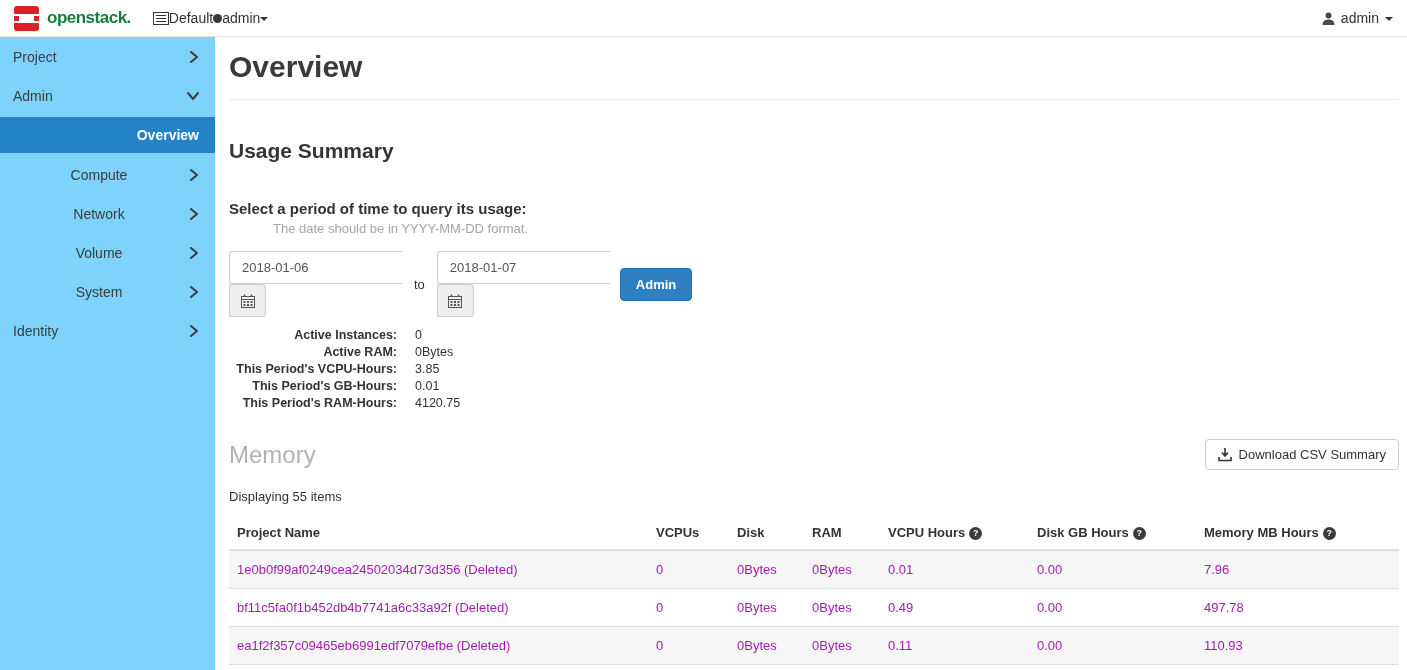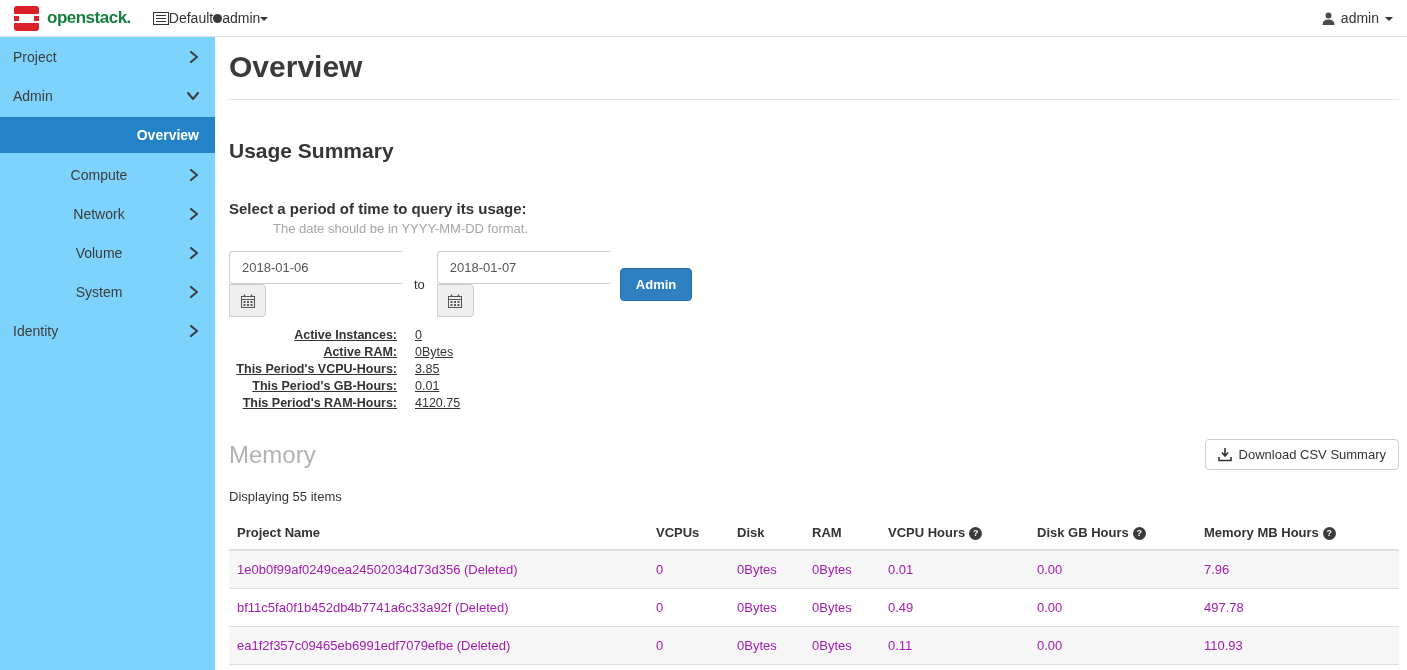--- a/index.html
+++ b/index.html
@@ -76,21 +76,21 @@
     border-radius: 0 4px 4px 0; display: flex; align-items: center; justify-content: center; cursor: pointer;
   }
   .to-label { margin: 0 12px; font-size: 13px; color: #333; }
   .btn-submit {
     margin-left: 10px; height: 33px; padding: 0 15px;
     background: #2e80c1; border: 1px solid #2470ad; border-radius: 4px;
     color: #fff; font-size: 13px; font-weight: bold; cursor: pointer;
     font-family: "Liberation Sans", sans-serif;
   }
 
-  .stats { margin-top: 10px; text-decoration: underline; }
+  .stats { margin-top: 10px; }
   .stat-row { display: flex; line-height: 17px; }
   .stat-label { width: 168px; text-align: right; font-weight: bold; font-size: 12.5px; color: #333; }
   .stat-value { margin-left: 18px; font-size: 12.5px; color: #333; }
 
   .usage-header { display: flex; align-items: center; justify-content: space-between; margin-top: 27px; }
   .usage-title { font-size: 24px; color: #b2b2b2; }
   .btn-download {
     background: #fff; border: 1px solid #ccc; border-radius: 4px;
     padding: 7px 12px; font-size: 13px; color: #333; cursor: pointer;
     display: flex; align-items: center; gap: 7px;

